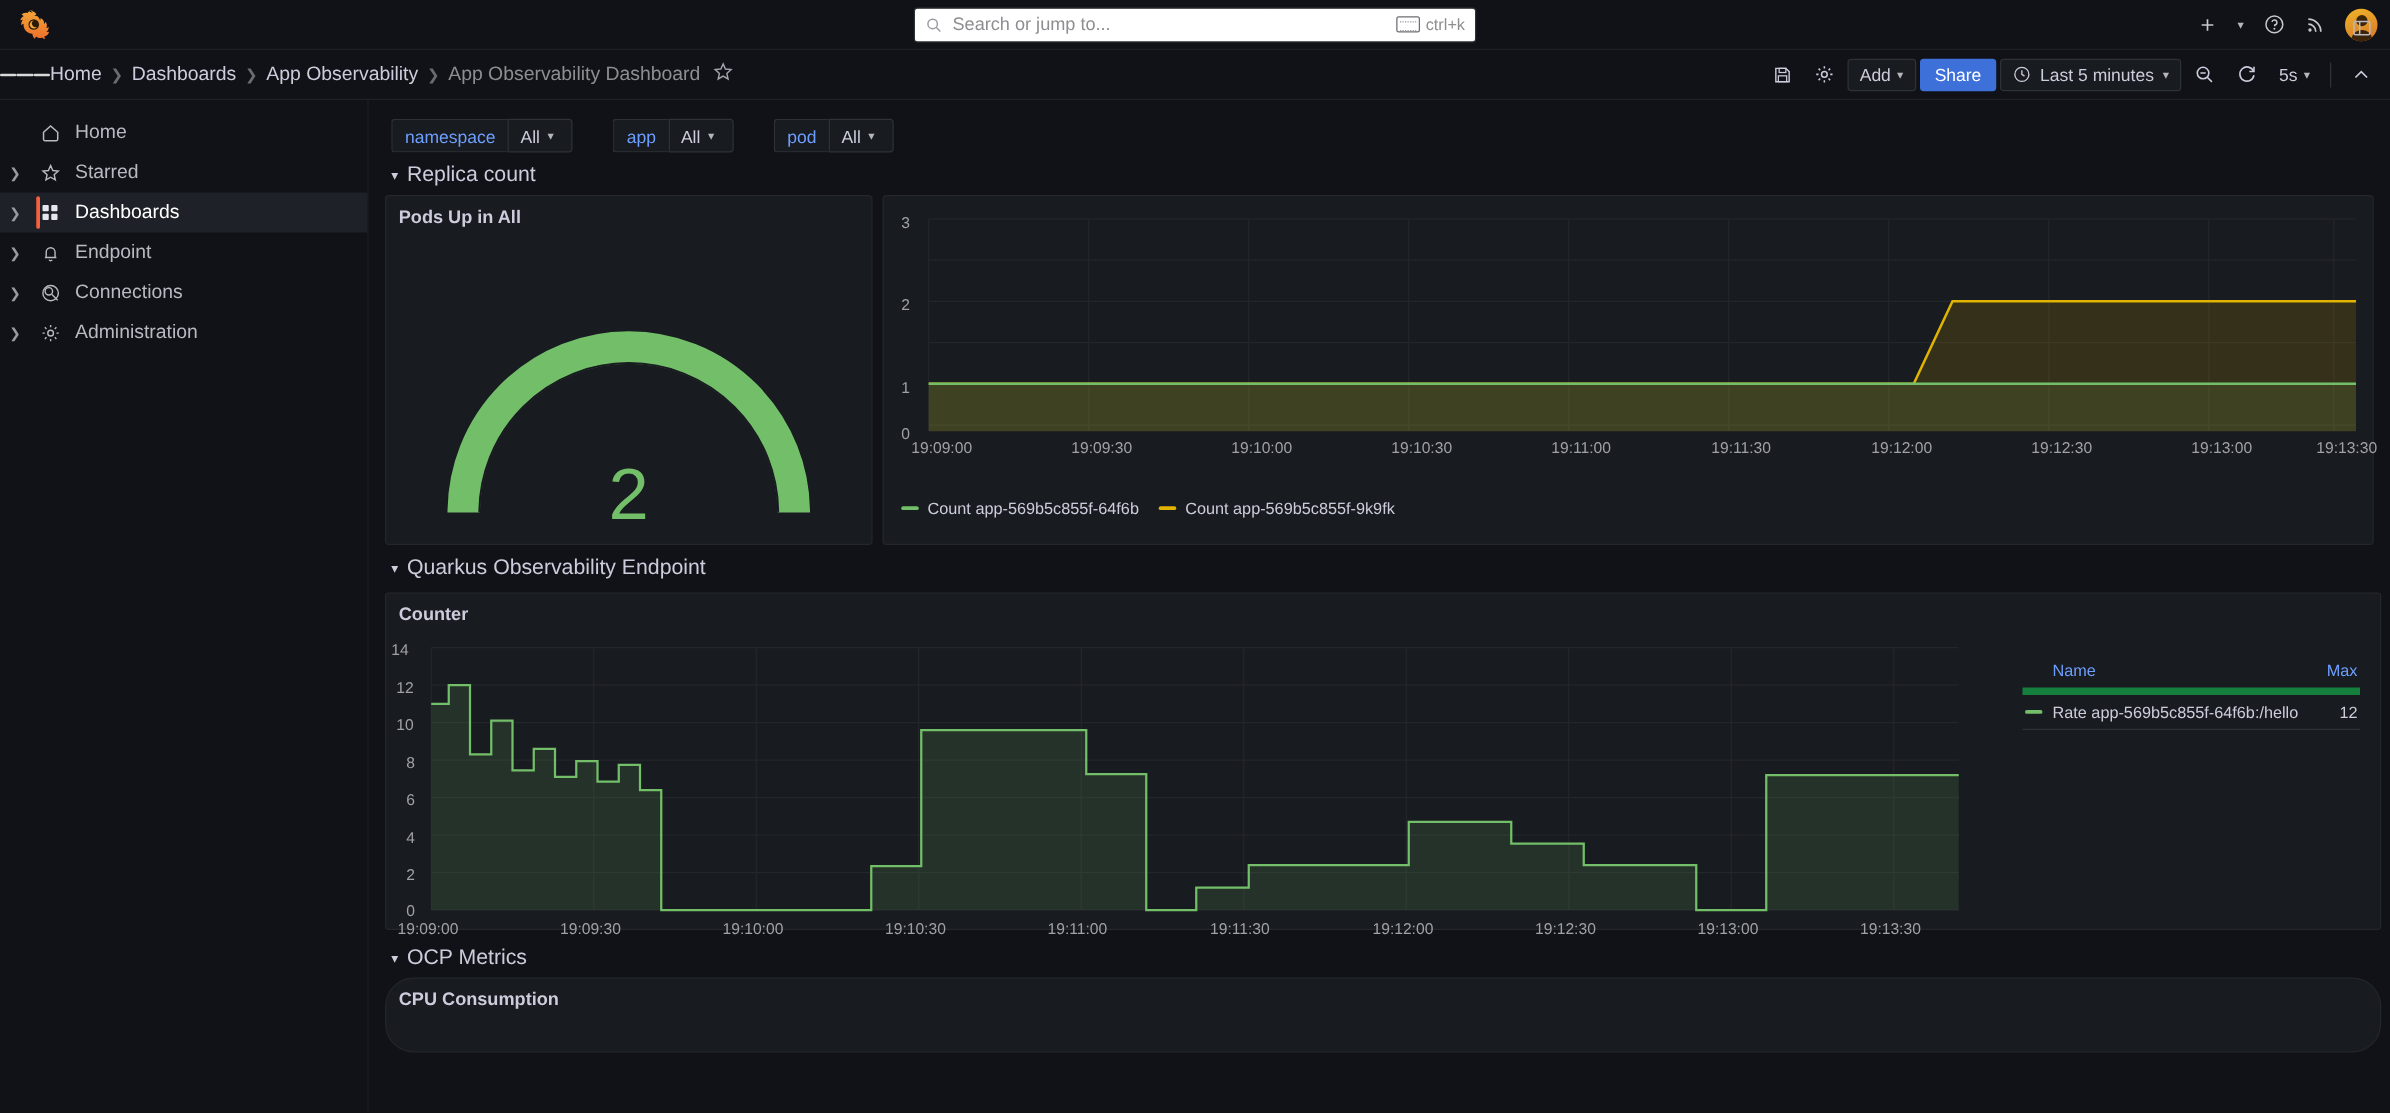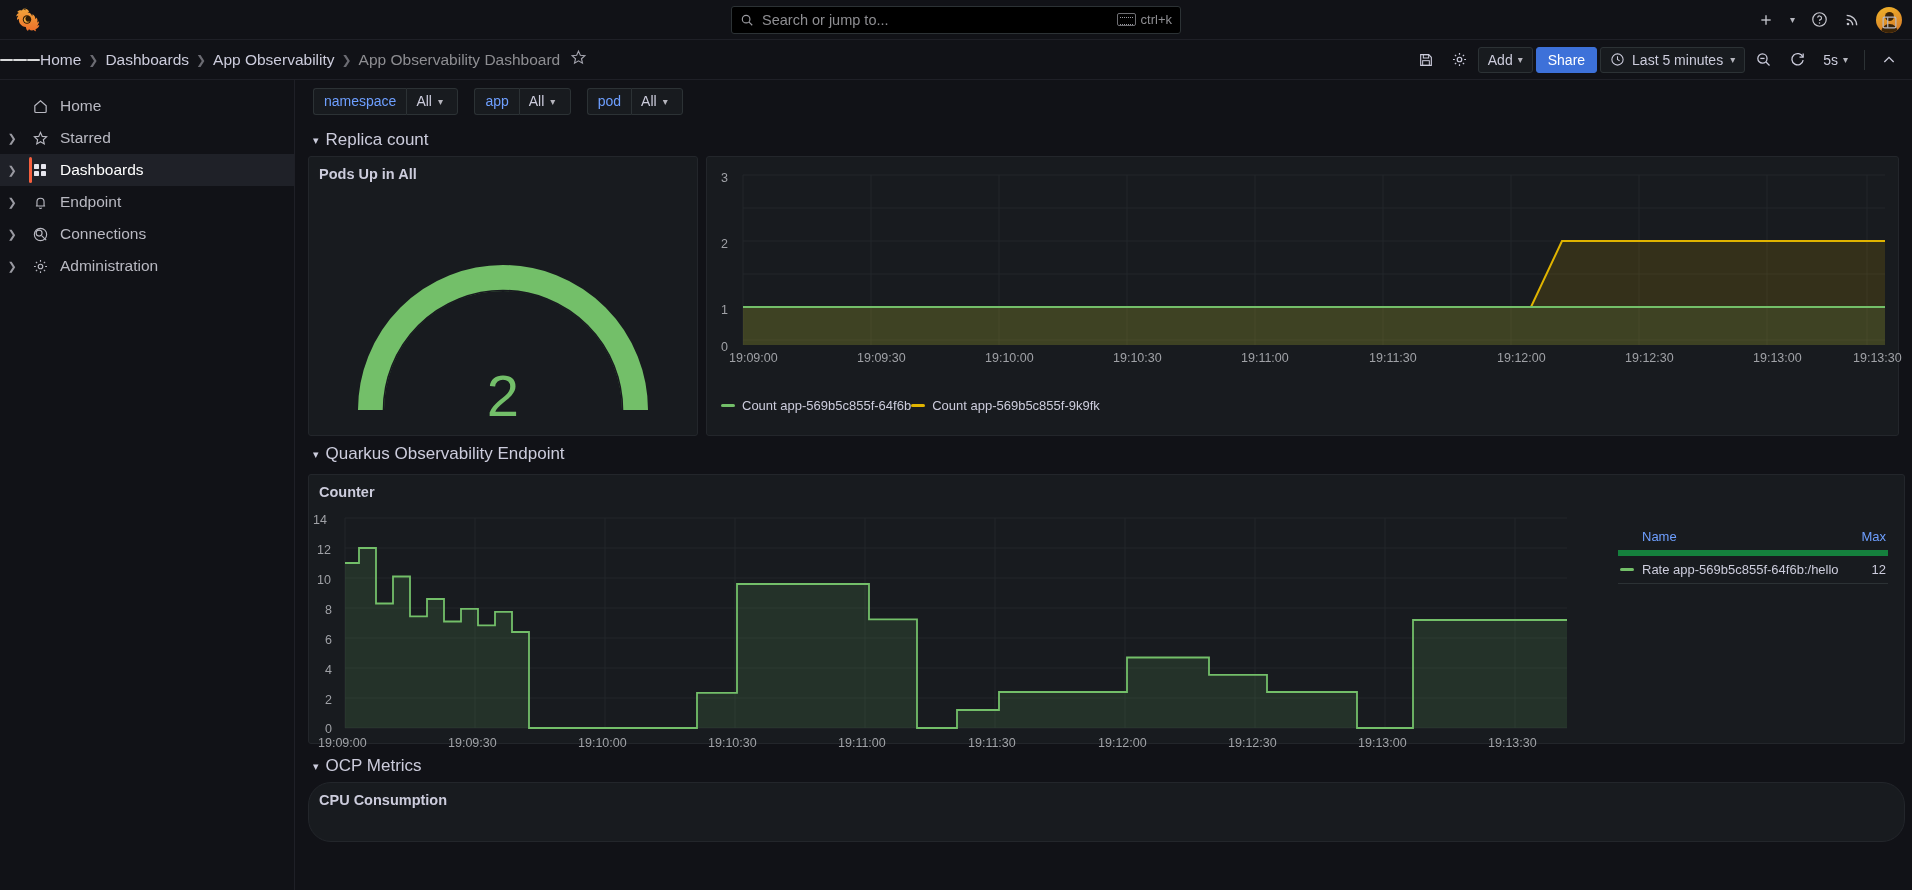--- a/index.html
+++ b/index.html
@@ -16,21 +16,21 @@
     height: 40px; width: 100%;
     background: #111217;
     display: flex; align-items: center;
     position: relative;
     border-bottom: 1px solid #1f2027;
   }
   .grafana-logo { margin-left: 12px; width: 30px; height: 30px; display:flex; align-items:center; justify-content:center; }
   .search-wrap {
     position: absolute; left: 50%; transform: translateX(-50%);
     width: 450px; height: 28px;
-    background: #000000; border: 1px solid #2c3235; border-radius: 3px;
+    background: #ffffff; border: 1px solid #2c3235; border-radius: 3px;
     display: flex; align-items: center; padding: 0 8px; gap: 8px;
   }
   .search-wrap .ph { color: #8e8e92; font-size: 14.5px; flex: 1; }
   .kbd-hint { display: flex; align-items: center; gap: 5px; color: #8e8e92; font-size: 13px; }
   .kbd-box { width:19px;height:13px;border:1px solid #6e6e73;border-radius:2px;display:block;position:relative; }
   .kbd-box::after{content:"";position:absolute;left:2px;top:3px;width:13px;height:2px;border-top:1px dotted #9a9aa0;border-bottom:1px dotted #9a9aa0;height:6px;}
   .topbar-right { position:absolute; right: 10px; display:flex; align-items:center; gap: 16px; }
   .ic { color:#c7c7cf; display:flex; align-items:center; justify-content:center; cursor:pointer;}
   .avatar { width: 26px; height:26px; border-radius: 50%; background: linear-gradient(160deg,#f0b429,#d4762a); display:flex;align-items:center;justify-content:center; overflow:hidden;}
   .avatar .head{width:9px;height:9px;border-radius:50%;background:#3b2408;position:relative;top:-2px;}
@@ -81,21 +81,21 @@
     color:#9a9aa2; font-size:11px;
   }
   .nav-item .nav-icon { width: 32px; flex:0 0 32px; display:flex; align-items:center; justify-content:center; color:#b9b9c2;}
   .nav-item .nav-label { margin-left:4px; }
   .nav-item.active { background:#1f2128; color:#fff; }
   .nav-item.active::before{ content:""; position:absolute; left:29px; top:3px; bottom:3px; width:3px; background:#f55f3e; border-radius:2px;}
   .dock-btn { position:absolute; right:14px; top:14px; color:#b9b9c2; cursor:pointer;}
 
   
   .canvas { flex:1; overflow:hidden; background:#111217; padding: 0 10px; position:relative;}
-  .var-row { height: 42px; display:flex; align-items:center; gap: 0px; padding-left: 8px; }
+  .var-row { height: 42px; display:flex; align-items:flex-end; gap: 16px; padding-left: 8px; }
   .var-group { display:flex; align-items:center; margin-right: 16px; }
   .var-label {
     height:27px; display:flex; align-items:center; padding:0 10px;
     background:#181b1f; border:1px solid #2c3235; border-right:none;
     border-radius:3px 0 0 3px; color:#6e9fff; font-size:14px;
   }
   .var-value {
     height:27px; min-width:52px; display:flex; align-items:center; gap:6px;
     padding:0 9px; background:#181b1f; border:1px solid #2c3235;
     border-radius:0 3px 3px 0; color:#ccccdc; font-size:14px; cursor:pointer;
@@ -117,21 +117,21 @@
   .gauge-body { position:relative; height: 245px; }
   .gauge-value {
     position:absolute; left:0; right:0; top: 180px; text-align:center;
     color:#73bf69; font-size:58px; font-weight:400;
   }
 
   
   .ts-panel { flex:1; height:280px; }
   .plot-area { position:relative; }
   .axis-label { position:absolute; color:#9fa1a6; font-size:12.5px; }
-  .legend-row { display:flex; gap:0; padding-left: 14px; font-size:13px; color:#ccccdc; align-items:center;}
+  .legend-row { display:flex; gap:16px; padding-left: 14px; font-size:13px; color:#ccccdc; align-items:center;}
   .legend-item{display:flex;align-items:center;gap:7px;cursor:pointer;}
   .legend-swatch{width:14px;height:3px;border-radius:2px;display:block;}
 
   .counter-panel { width: 100%; height: 270px; margin: 4px 3px; }
   .legend-table { position:absolute; right: 16px; top: 50px; width: 270px; font-size:13px;}
   .lt-head { display:flex; justify-content:space-between; color:#6e9fff; padding: 4px 2px 6px 24px; border-bottom:6px solid #15803d;}
   .lt-row { display:flex; align-items:center; padding: 6px 2px; border-bottom:1px solid #2c3235; cursor:pointer;}
   .lt-row .sw { width:14px;height:3px;border-radius:2px;margin-right:8px;}
   .lt-row .nm { flex:1; color:#ccccdc; }
   .lt-row .mx { color:#ccccdc; }

